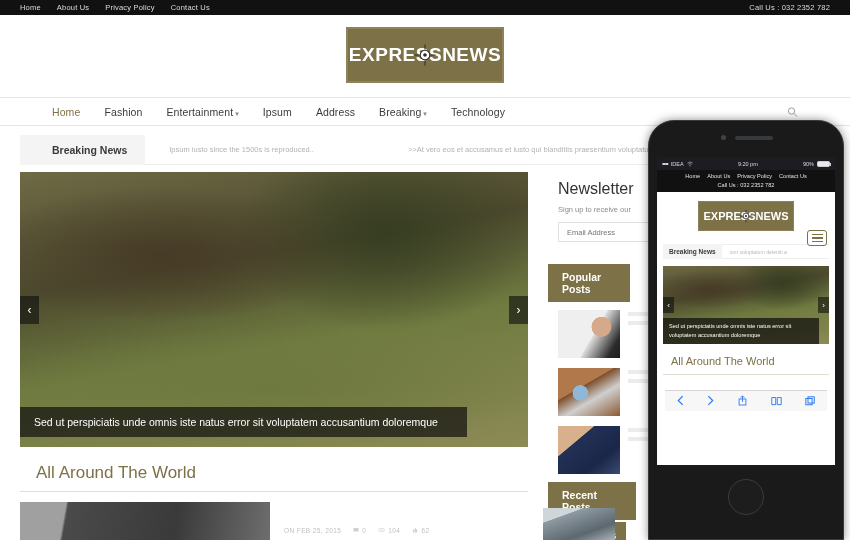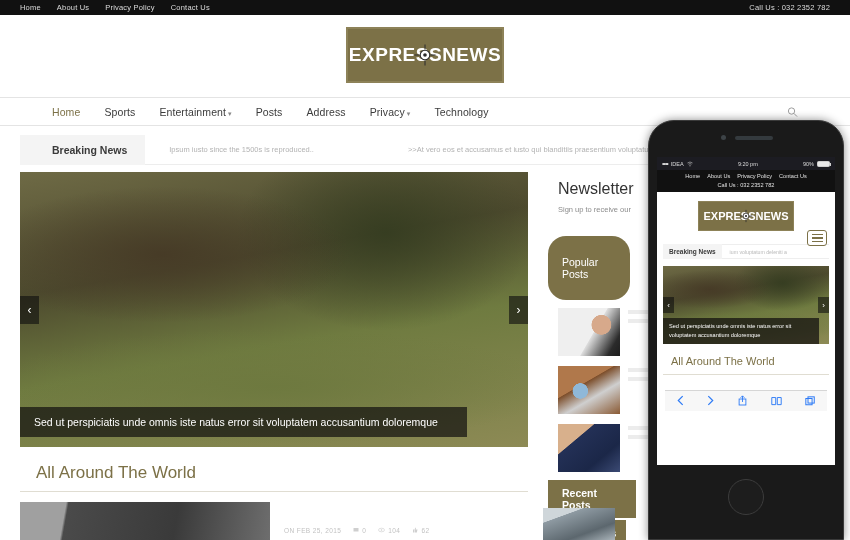--- a/index.html
+++ b/index.html
@@ -109,21 +109,21 @@
   .side-title { font-size: 16px; color: #333; font-weight: normal; padding: 6px 0 0 10px; }
   .side-sub { font-size: 7.5px; color: #8c8c8c; padding: 7px 0 0 10px; }
   .side-input {
     margin: 8px 0 0 10px; width: 170px; height: 20px;
     border: 1px solid #e0e0e0; background: #fff; font-size: 7.5px;
     color: #b9b9b9; padding: 0 8px; outline: none;
     font-family: "Liberation Sans", sans-serif;
   }
   .tab-head {
     margin-top: 22px; background: #7c7147; color: #fff;
-    font-size: 10.5px; font-weight: normal; padding: 20px 14px; width: 82px; border-radius: 18px;
+    font-size: 10.5px; font-weight: bold; padding: 7px 14px; width: 82px;
   }
   .pop-list { padding-top: 8px; display: flex; flex-direction: column; gap: 10px; }
   .pop-item { display: flex; gap: 8px; padding-left: 10px; }
   .pop-thumb { width: 62px; height: 48px; overflow: hidden; flex: none; }
   .pop-lines { padding-top: 2px; }
   .pop-line { width: 52px; height: 4px; background: #ececec; margin-bottom: 5px; }
   .pop-line.short { width: 34px; }
   .tab-foot {
     background: #7c7147; color: #fff; font-size: 10.5px; font-weight: bold;
     padding: 7px 14px; width: 88px; margin-top: 8px;
@@ -254,25 +254,25 @@
         <circle cx="12" cy="12" r="5.2" fill="#fff" stroke="#2b2b2b" stroke-width="1.1"></circle>
         <circle cx="12" cy="12" r="2" fill="#2b2b2b"></circle>
         <path d="M12 0.5V6 M12 18V23.5 M0.5 12H6 M18 12H23.5" stroke="#2b2b2b" stroke-width="1.1"></path>
       </svg>
     </div>
   </div>
 
   <div class="nav">
     <div class="nav-items">
       <a class="nav-item active" href="#"><span>Home</span></a>
-      <a class="nav-item" href="#"><span>Sports</span></a>
+      <a class="nav-item" href="#"><span>Fashion</span></a>
       <a class="nav-item" href="#"><span>Entertainment</span><span class="caret">▾</span></a>
-      <a class="nav-item" href="#"><span>Posts</span></a>
+      <a class="nav-item" href="#"><span>Ipsum</span></a>
       <a class="nav-item" href="#"><span>Address</span></a>
-      <a class="nav-item" href="#"><span>Privacy</span><span class="caret">▾</span></a>
+      <a class="nav-item" href="#"><span>Breaking</span><span class="caret">▾</span></a>
       <a class="nav-item" href="#"><span>Technology</span></a>
     </div>
     <div class="search-btn">
       <svg width="11" height="11" viewBox="0 0 16 16">
         <circle cx="6.6" cy="6.6" r="4.6" fill="none" stroke="#9a9a9a" stroke-width="1.4"></circle>
         <line x1="10" y1="10" x2="14.6" y2="14.6" stroke="#9a9a9a" stroke-width="1.4"></line>
       </svg>
     </div>
   </div>
 
@@ -324,20 +324,21 @@
             <span>62</span>
           </span>
         </div>
       </div>
     </div>
 
     <div class="col-side">
       <div class="side-block">
         <div class="side-title">Newsletter</div>
         <div class="side-sub">Sign up to receive our</div>
+        <input class="side-input" type="text" placeholder="Email Address" style="">
       </div>
 
       <div class="tab-head">Popular Posts</div>
 
       <div class="pop-list">
         <div class="pop-item">
           <div class="pop-thumb">
               <div class="img-pen"></div>
             </div>
           <div class="pop-lines">

